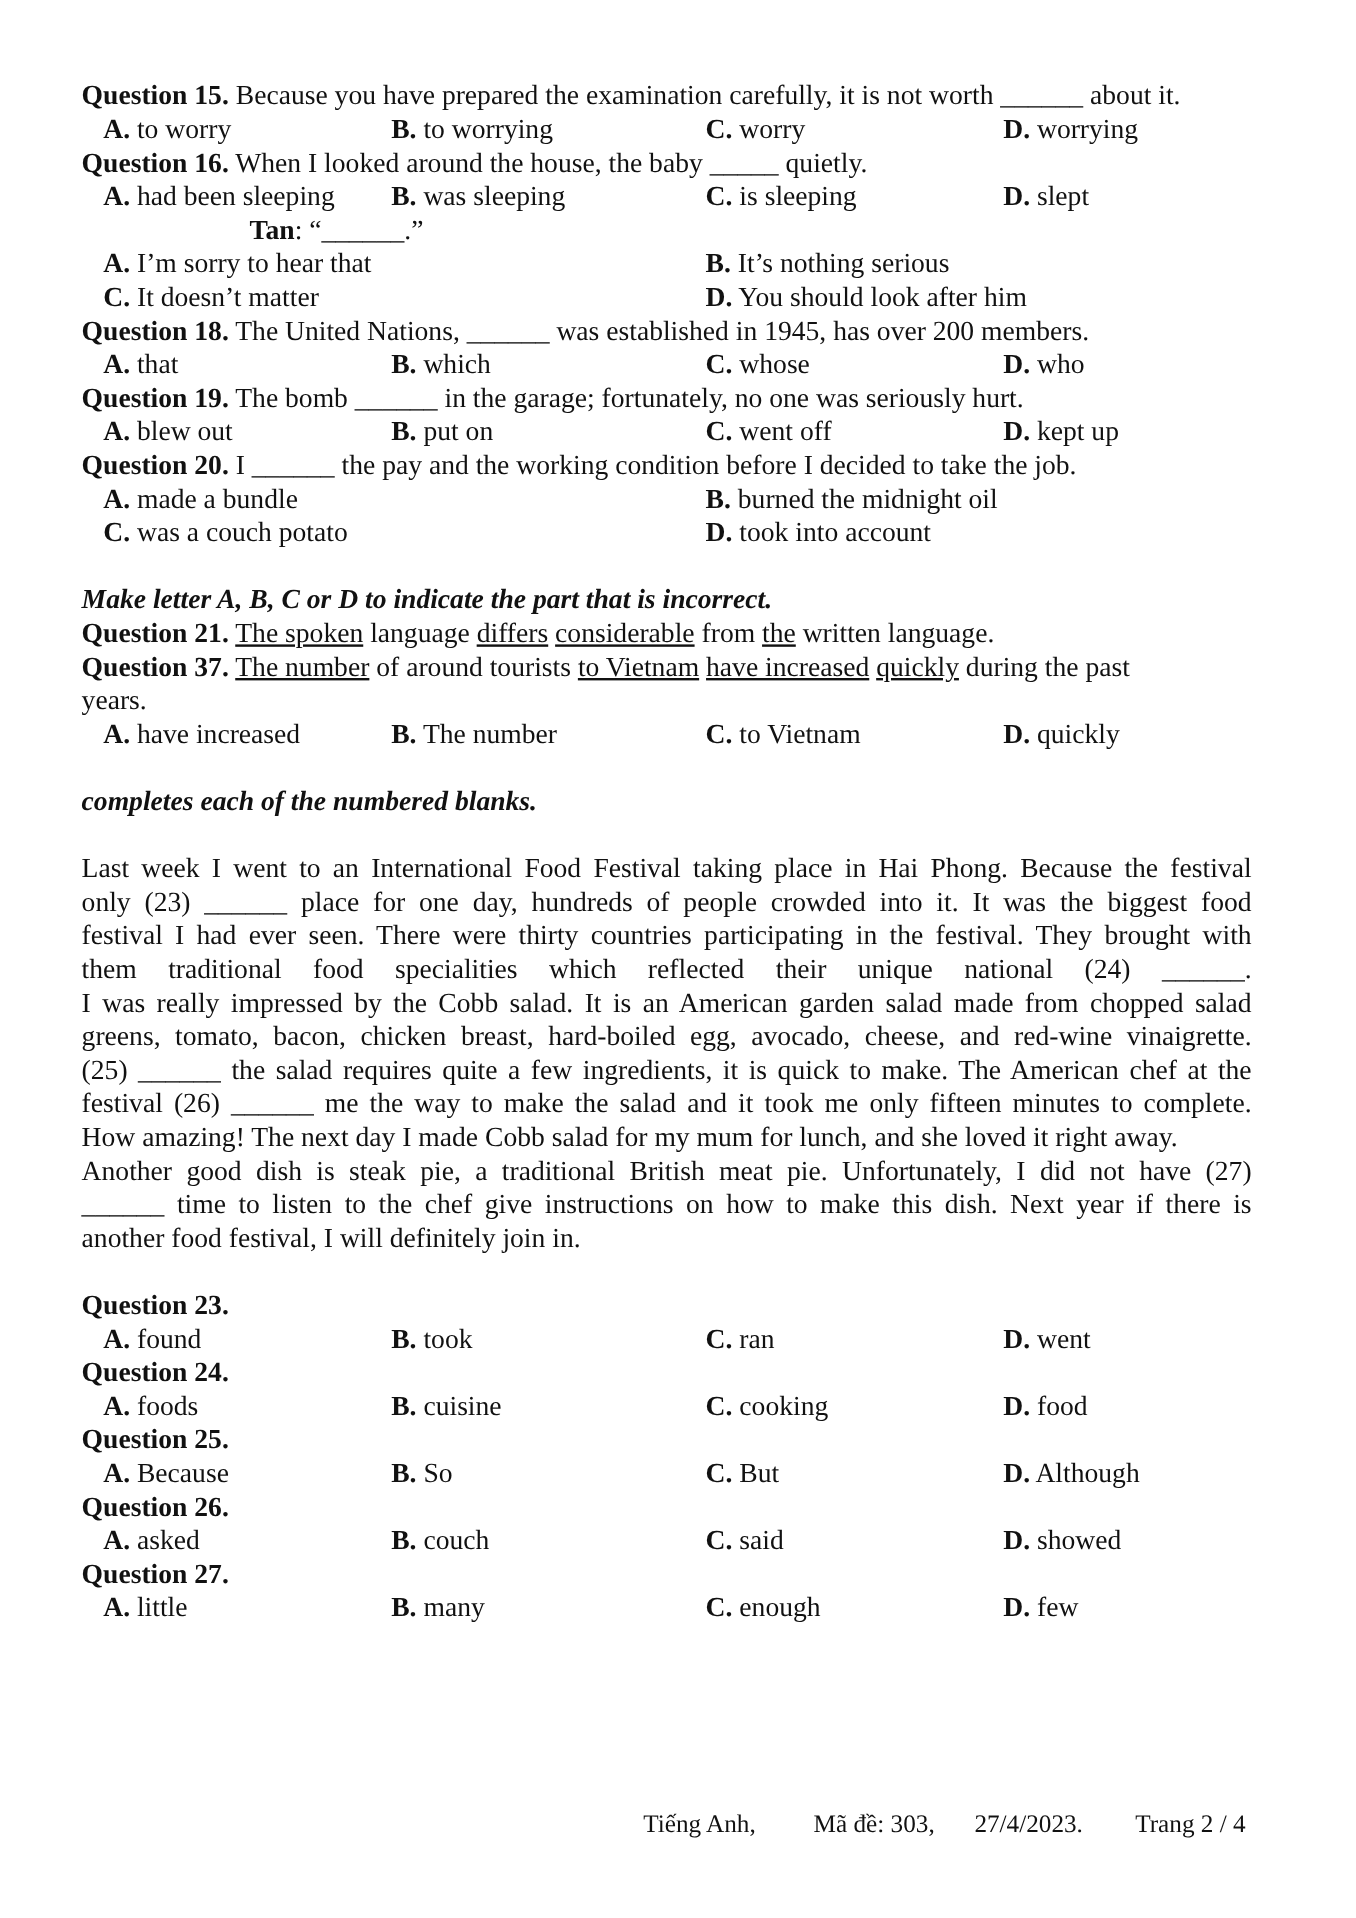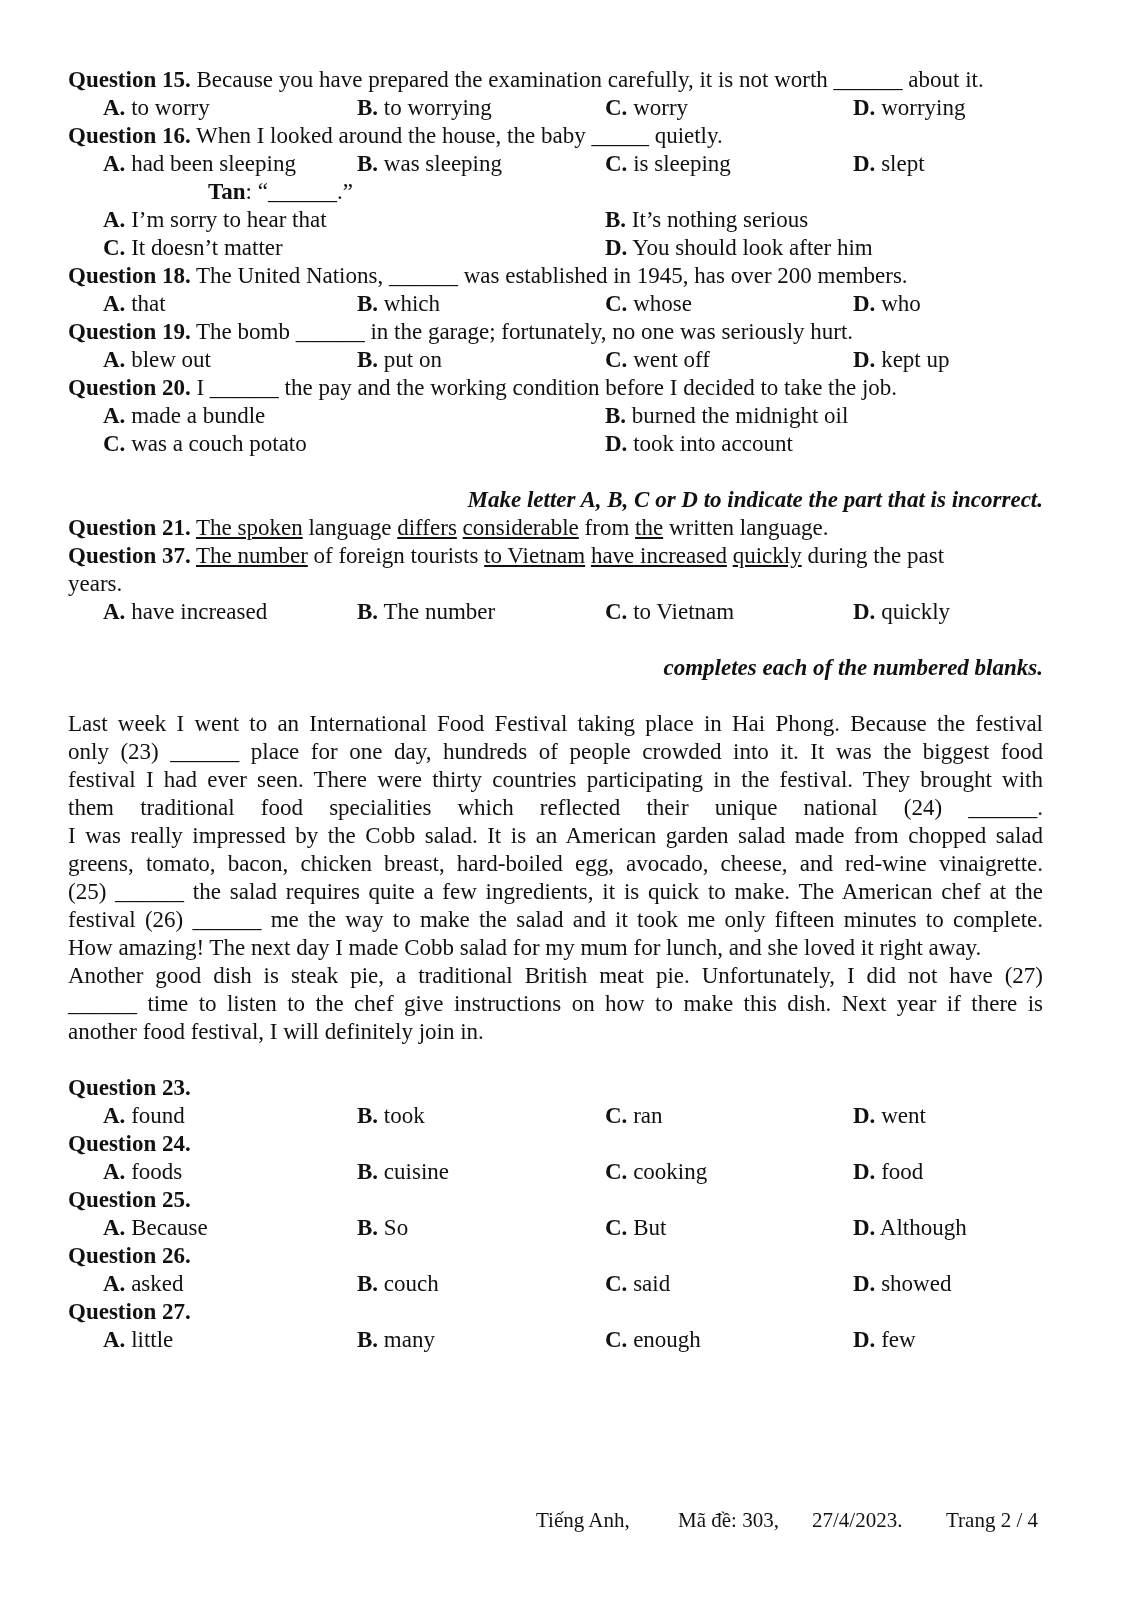--- a/index.html
+++ b/index.html
@@ -6,27 +6,27 @@
   body {
     width: 1130px; height: 1598px; position: relative; overflow: hidden;
     font-family: "Liberation Serif", "DejaVu Serif", serif;
     color: #111111;
     font-size: 23px;
   }
   .page { position: absolute; left: 68px; top: 66px; width: 975px; }
   .line { height: 28px; line-height: 28px; white-space: nowrap; position: relative; }
   .q b { font-weight: bold; }
   .opts { position: relative; height: 28px; line-height: 28px; white-space: nowrap; }
-  .opt { position: absolute; top: 0; margin-left: 17px; }
+  .opt { position: absolute; top: 0; }
   .opt .lt { font-weight: bold; }
-  .c1 { left: 18px; } .c2 { left: 272px; text-align: right; } .c3 { left: 520px; } .c4 { left: 768px; }
+  .c1 { left: 18px; } .c2 { left: 258px; text-align: right; } .c3 { left: 520px; } .c4 { left: 768px; }
   .c2h { left: 520px; }
   .ind { padding-left: 140px; }
   .u { text-decoration: underline; }
-  .instr { font-weight: bold; font-style: italic; line-height: 28px; text-align: right; }
+  .instr { font-weight: bold; font-style: italic; line-height: 28px; }
   .gap { height: 28px; }
   .passage { text-align: justify; line-height: 28px; }
   .passage p { margin: 0; }
   .jl { text-align-last: justify; }
   .footer {
     position: absolute; top: 1508px; left: 520px; font-size: 21px; white-space: nowrap;
   }
   .footer span { position: absolute; top: 0; }
 </style>
 </head>
@@ -100,21 +100,21 @@
 
   <div class="gap"></div>
 
   <div class="line instr">Make letter A, B, C or D to indicate the part that is incorrect.</div>
 
   <div class="line q">
     <b>Question 21.</b><span> </span><span class="u">The spoken</span><span> language </span><span class="u">differs</span><span> </span><span class="u">considerable</span><span> from </span><span class="u">the</span><span> written language.</span>
   </div>
 
   <div class="line q">
-    <b>Question 37.</b><span> </span><span class="u">The number</span><span> of foreign tourists </span><span class="u">to Vietnam</span><span> </span><span class="u">have increased</span><span> </span><span class="u">quickly</span><span> during the past</span>
+    <b>Question 37.</b><span> </span><span class="u">The number</span><span> of around tourists </span><span class="u">to Vietnam</span><span> </span><span class="u">have increased</span><span> </span><span class="u">quickly</span><span> during the past</span>
   </div>
   <div class="line">years.</div>
   <div class="opts">
     <span class="opt c1"><span class="lt">A.</span><span> have increased</span></span>
     <span class="opt c2"><span class="lt">B.</span><span> The number</span></span>
     <span class="opt c3"><span class="lt">C.</span><span> to Vietnam</span></span>
     <span class="opt c4"><span class="lt">D.</span><span> quickly</span></span>
   </div>
 
   <div class="gap"></div>

